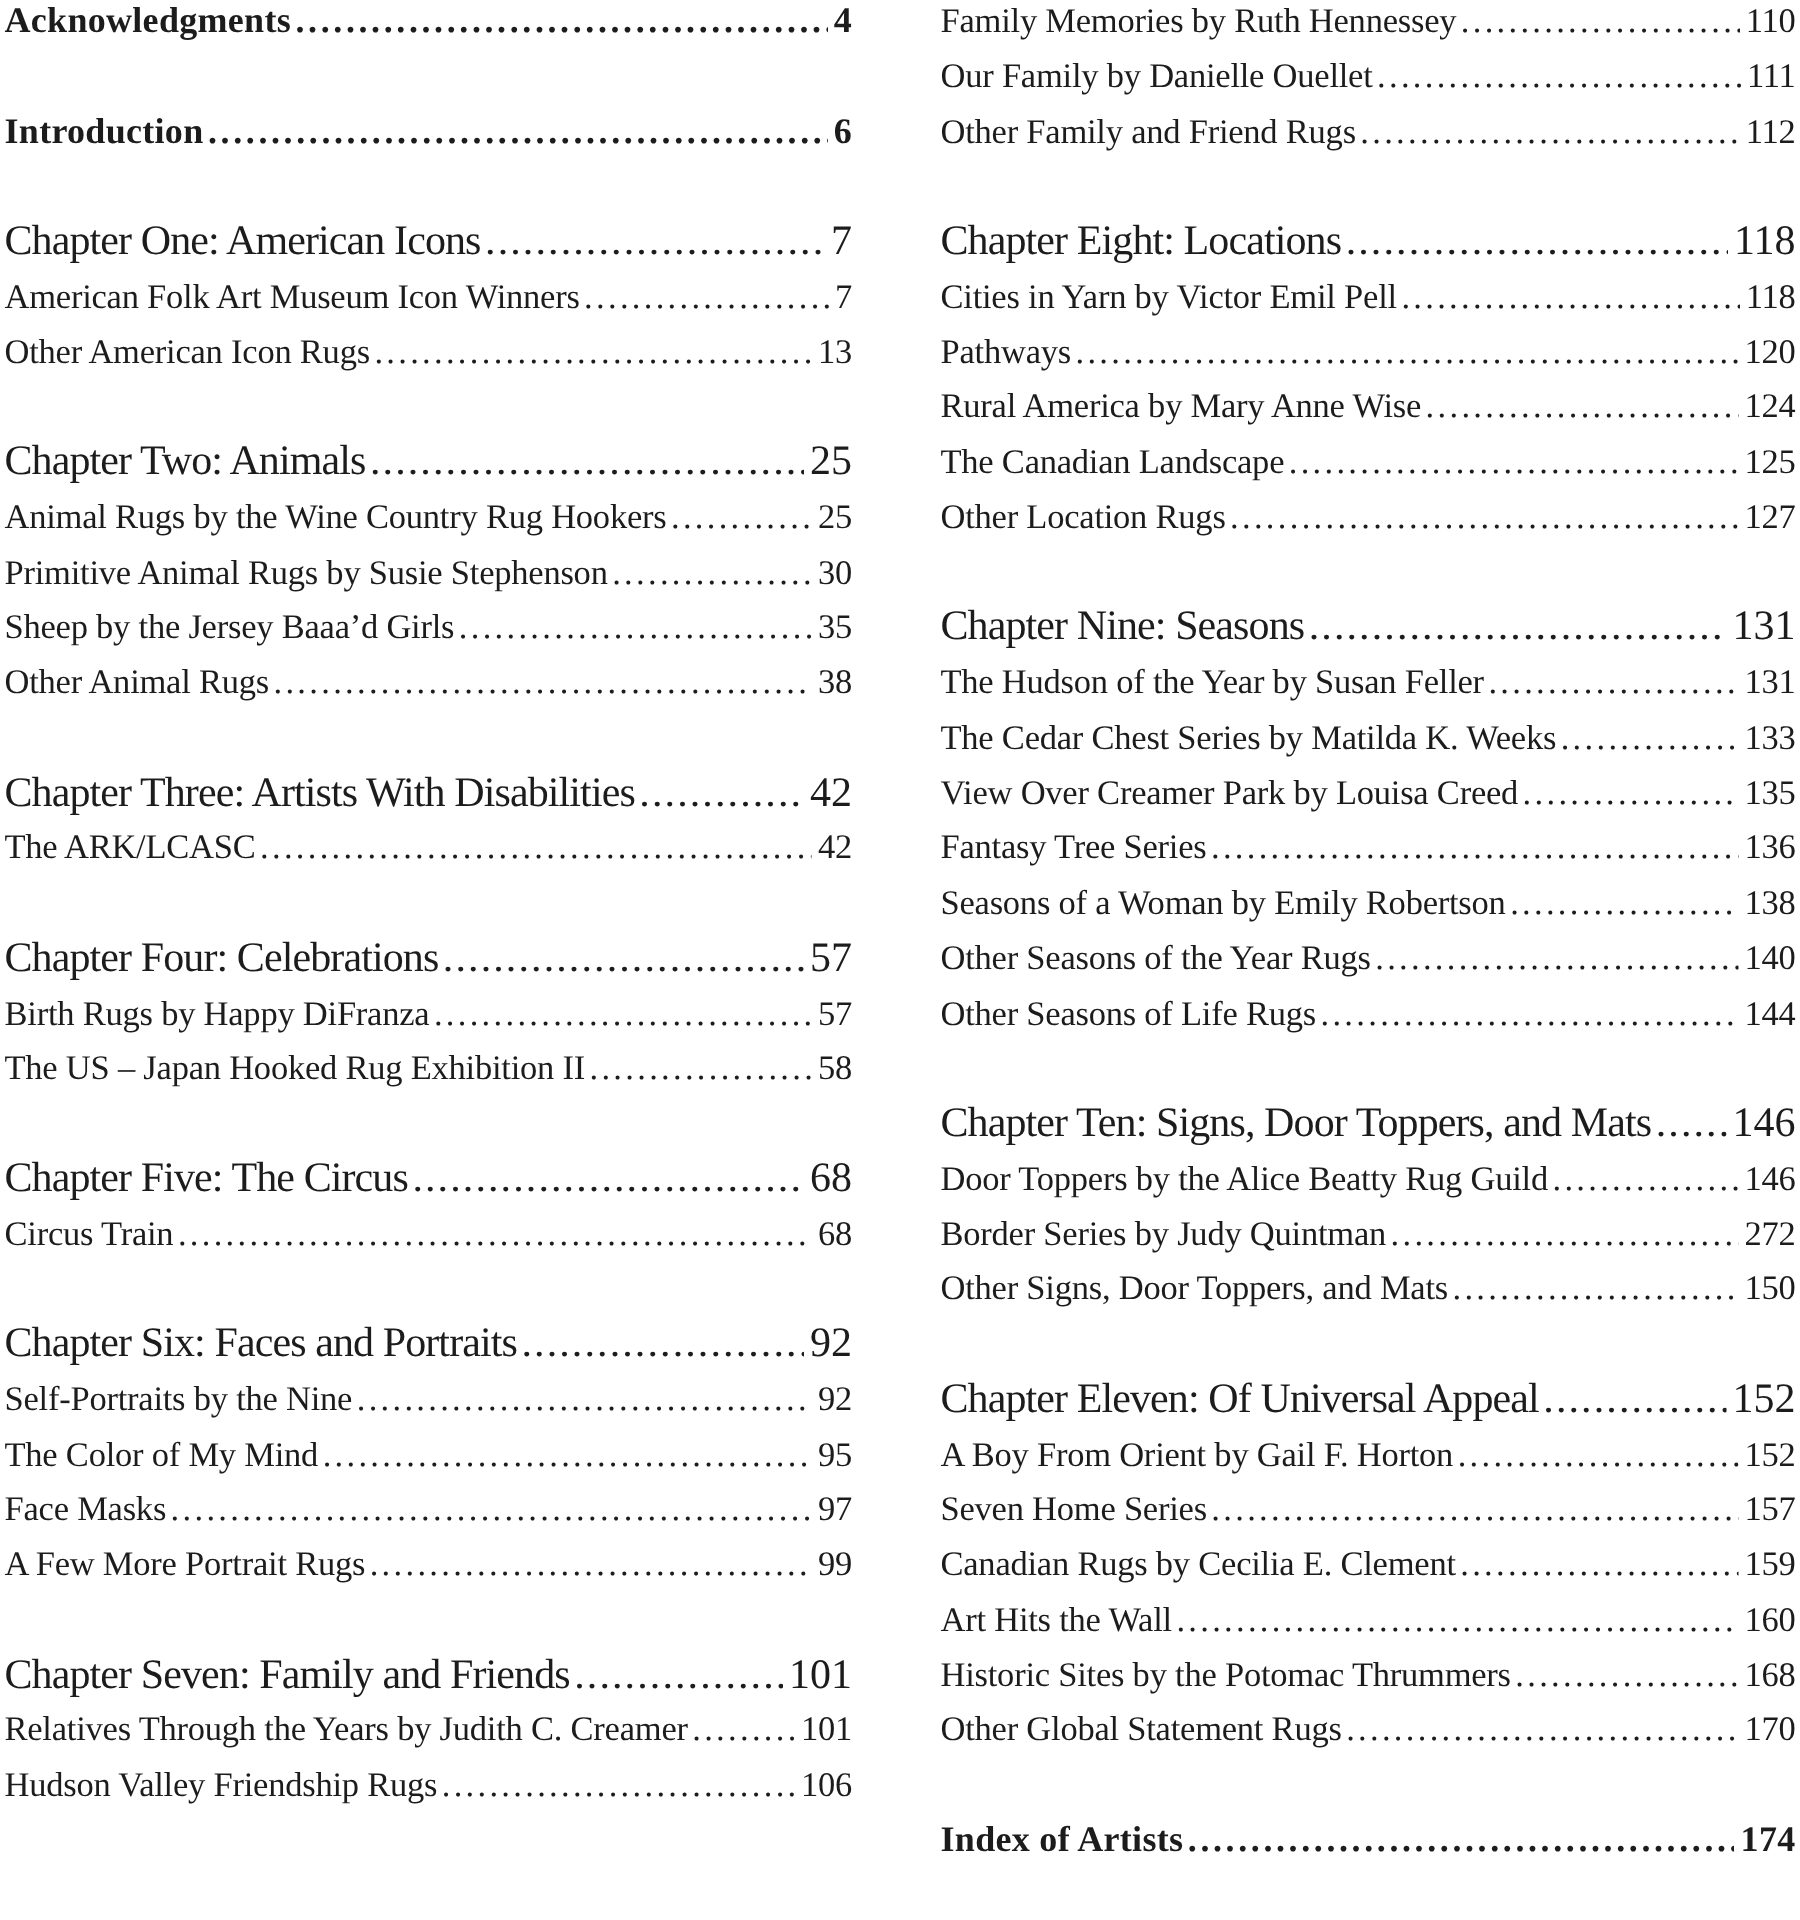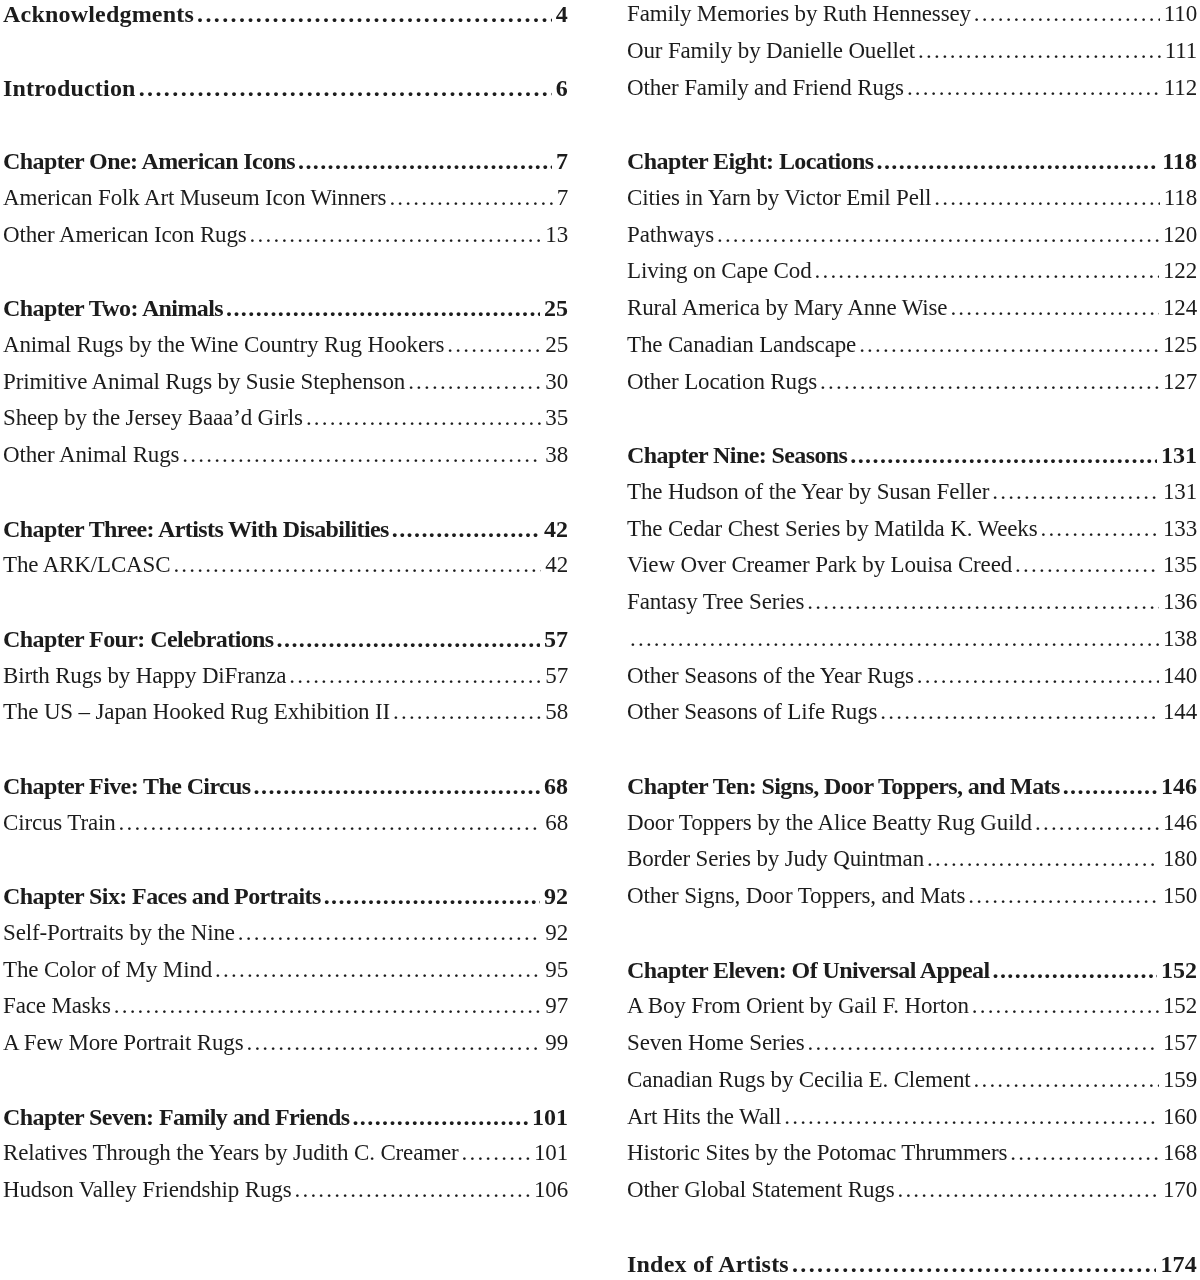--- a/index.html
+++ b/index.html
@@ -55,22 +55,22 @@
     padding-left: 4px;
     text-align: right;
   }
 
   .row.entry {
     font-size: 23px;
     letter-spacing: -0.15px;
   }
 
   .row.chapter {
-    font-weight: bold;
-    font-size: 24px;
+    font-weight: normal;
+    font-size: 28px;
     letter-spacing: -0.6px;
   }
   .row.chapter .dots::after { letter-spacing: 1.4px; }
   .row.chapter .page { letter-spacing: 0; }
 
   .row.front {
     font-weight: bold;
     font-size: 24px;
     letter-spacing: 0.2px;
   }
@@ -241,25 +241,20 @@
         <span class="title">Cities in Yarn by Victor Emil Pell</span>
         <span class="dots"></span>
         <span class="page">118</span>
       </div>
       <div class="row entry">
         <span class="title">Pathways</span>
         <span class="dots"></span>
         <span class="page">120</span>
       </div>
       <div class="row entry">
-        <span class="title">Living on Cape Cod</span>
-        <span class="dots"></span>
-        <span class="page">122</span>
-      </div>
-      <div class="row entry">
         <span class="title">Rural America by Mary Anne Wise</span>
         <span class="dots"></span>
         <span class="page">124</span>
       </div>
       <div class="row entry">
         <span class="title">The Canadian Landscape</span>
         <span class="dots"></span>
         <span class="page">125</span>
       </div>
       <div class="row entry">
@@ -287,20 +282,21 @@
         <span class="title">View Over Creamer Park by Louisa Creed</span>
         <span class="dots"></span>
         <span class="page">135</span>
       </div>
       <div class="row entry">
         <span class="title">Fantasy Tree Series</span>
         <span class="dots"></span>
         <span class="page">136</span>
       </div>
       <div class="row entry">
+        <span class="title">Seasons of a Woman by Emily Robertson</span>
         <span class="dots"></span>
         <span class="page">138</span>
       </div>
       <div class="row entry">
         <span class="title">Other Seasons of the Year Rugs</span>
         <span class="dots"></span>
         <span class="page">140</span>
       </div>
       <div class="row entry">
         <span class="title">Other Seasons of Life Rugs</span>
@@ -314,21 +310,21 @@
         <span class="page">146</span>
       </div>
       <div class="row entry">
         <span class="title">Door Toppers by the Alice Beatty Rug Guild</span>
         <span class="dots"></span>
         <span class="page">146</span>
       </div>
       <div class="row entry">
         <span class="title">Border Series by Judy Quintman</span>
         <span class="dots"></span>
-        <span class="page">180</span>
+        <span class="page">272</span>
       </div>
       <div class="row entry">
         <span class="title">Other Signs, Door Toppers, and Mats</span>
         <span class="dots"></span>
         <span class="page">150</span>
       </div>
       <div class="row spacer"></div>
       <div class="row chapter">
         <span class="title">Chapter Eleven: Of Universal Appeal</span>
         <span class="dots"></span>

